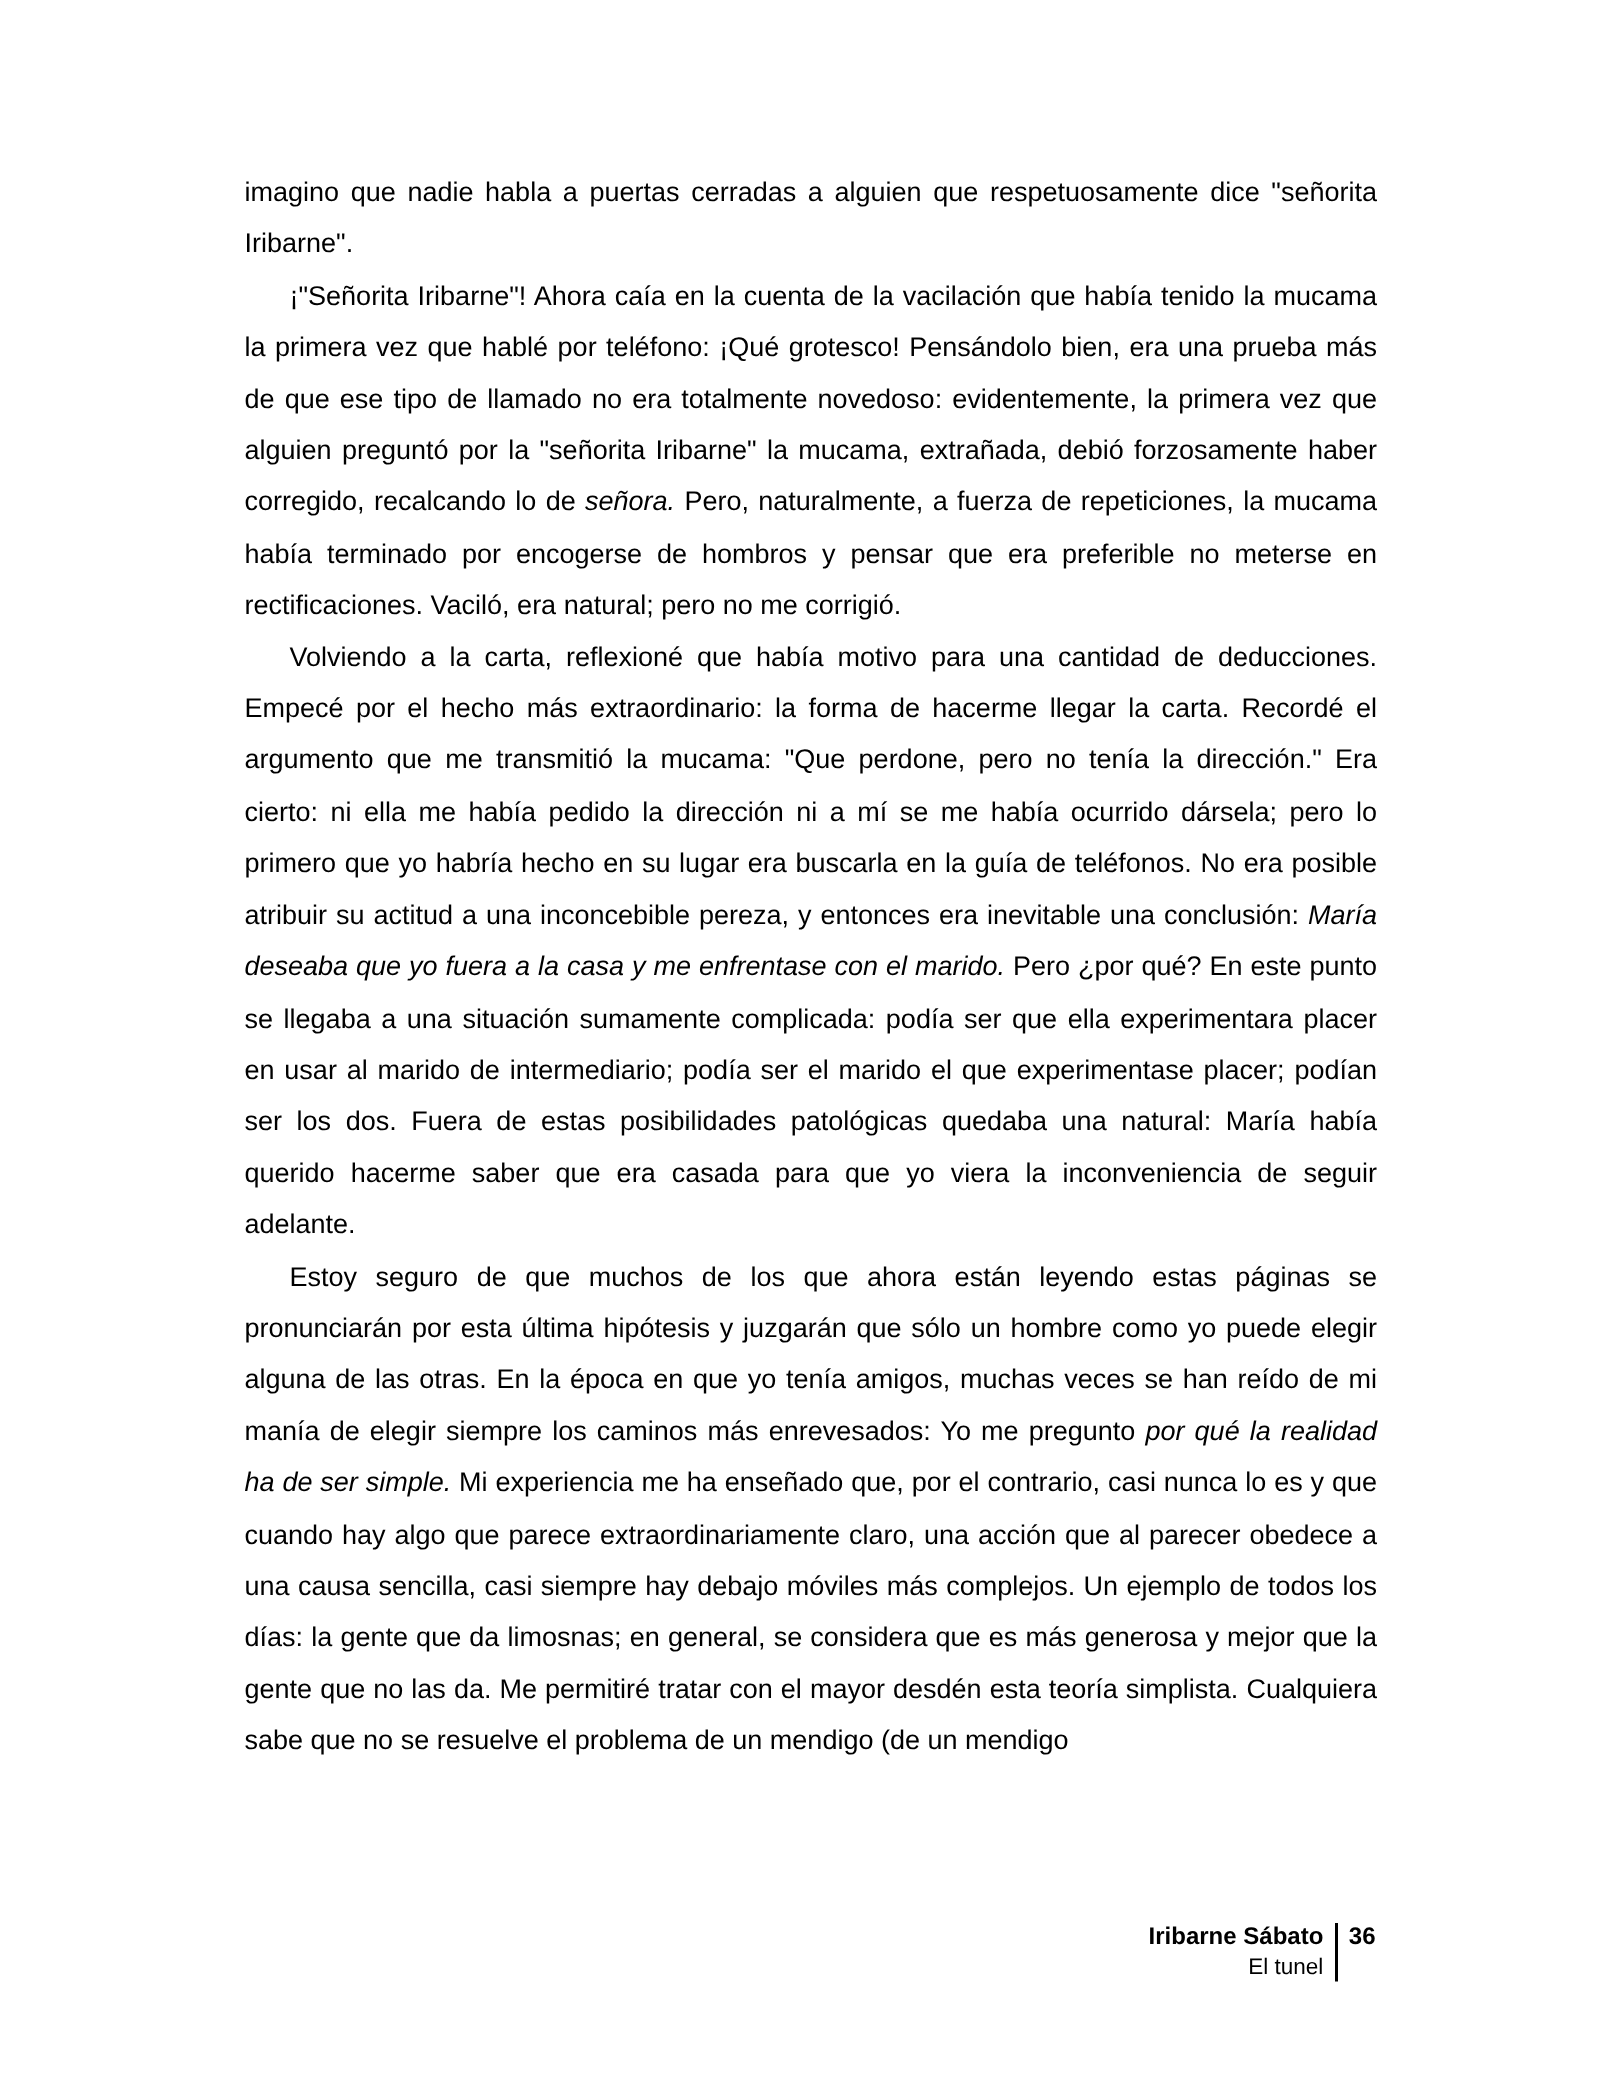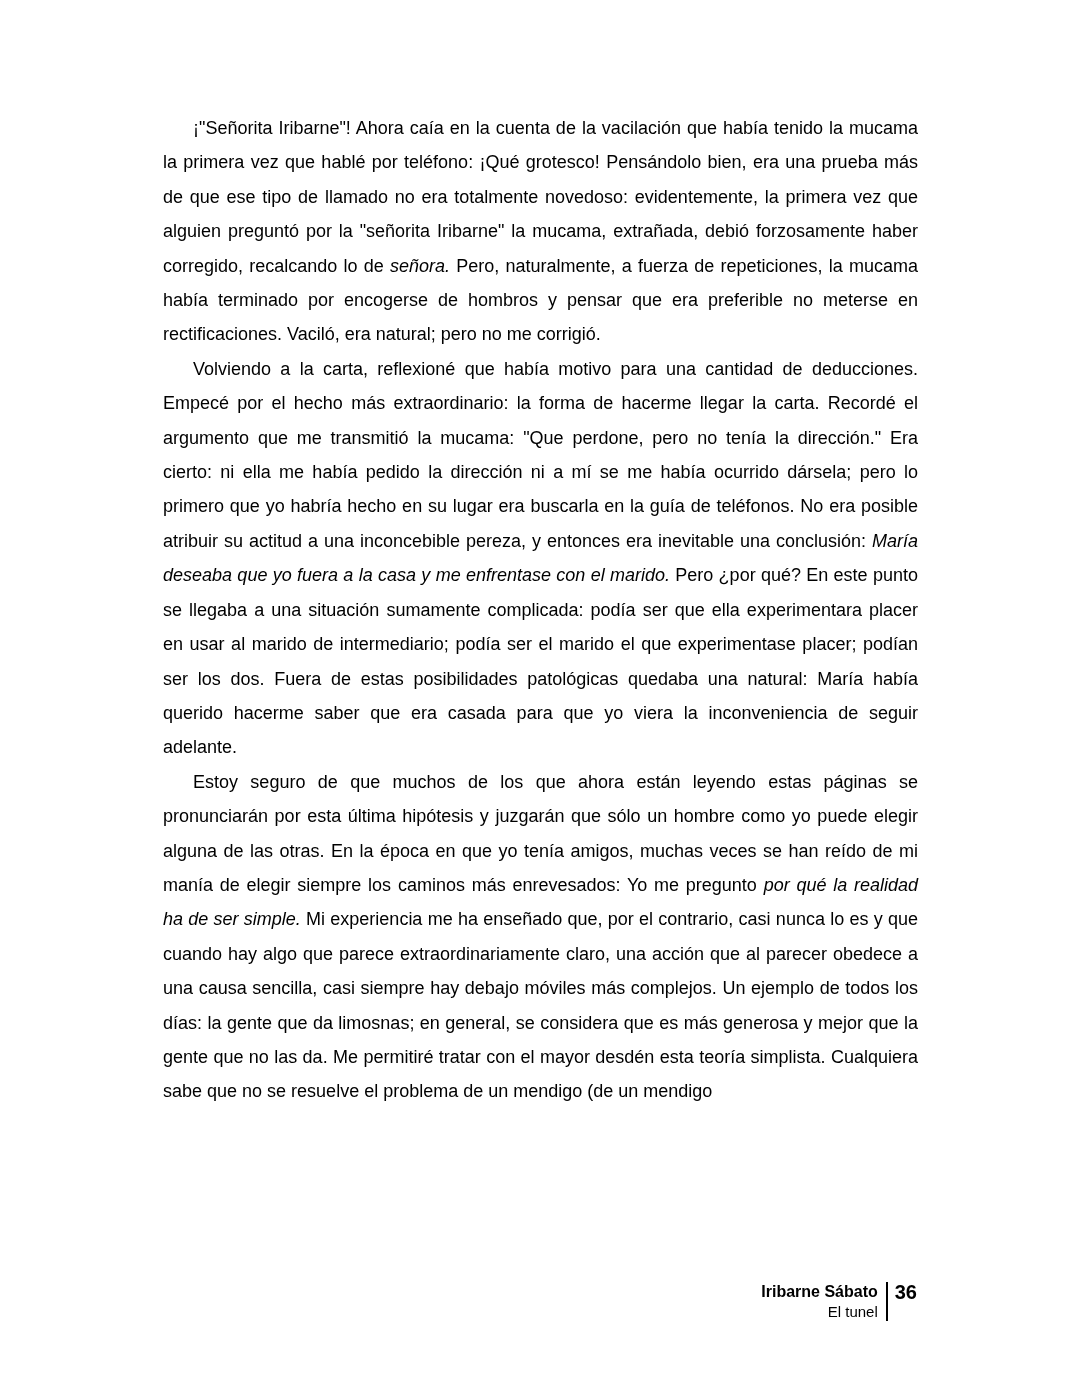--- a/index.html
+++ b/index.html
@@ -56,33 +56,34 @@
     font-size: 15px;
     font-weight: normal;
     line-height: 19px;
   }
   .footer-divider {
     width: 2px;
     background: #000000;
     align-self: stretch;
   }
   .footer-page {
-    font-size: 20px;
+    font-size: 16px;
     font-weight: bold;
     line-height: 20px;
     padding-left: 7px;
     align-self: flex-start;
   }
 </style>
 </head>
 <body>
 
 <div class="page">
 
   <div class="text-block" id="text-block">
+      <p><span>imagino que nadie habla a puertas cerradas a alguien que respetuosamente dice "señorita Iribarne".</span></p>
       <p class="indent"><span>¡"Señorita Iribarne"! Ahora caía en la cuenta de la vacilación que había tenido la mucama la primera vez que hablé por teléfono: ¡Qué grotesco! Pensándolo bien, era una prueba más de que ese tipo de llamado no era totalmente novedoso: evidentemente, la primera vez que alguien preguntó por la "señorita Iribarne" la mucama, extrañada, debió forzosamente haber corregido, recalcando lo de </span><span class="italic">señora.</span><span> Pero, naturalmente, a fuerza de repeticiones, la mucama había terminado por encogerse de hombros y pensar que era preferible no meterse en rectificaciones. Vaciló, era natural; pero no me corrigió.</span></p>
       <p class="indent"><span>Volviendo a la carta, reflexioné que había motivo para una cantidad de deducciones. Empecé por el hecho más extraordinario: la forma de hacerme llegar la carta. Recordé el argumento que me transmitió la mucama: "Que perdone, pero no tenía la dirección." Era cierto: ni ella me había pedido la dirección ni a mí se me había ocurrido dársela; pero lo primero que yo habría hecho en su lugar era buscarla en la guía de teléfonos. No era posible atribuir su actitud a una inconcebible pereza, y entonces era inevitable una conclusión: </span><span class="italic">María deseaba que yo fuera a la casa y me enfrentase con el marido.</span><span> Pero ¿por qué? En este punto se llegaba a una situación sumamente complicada: podía ser que ella experimentara placer en usar al marido de intermediario; podía ser el marido el que experimentase placer; podían ser los dos. Fuera de estas posibilidades patológicas quedaba una natural: María había querido hacerme saber que era casada para que yo viera la inconveniencia de seguir adelante.</span></p>
       <p class="indent"><span>Estoy seguro de que muchos de los que ahora están leyendo estas páginas se pronunciarán por esta última hipótesis y juzgarán que sólo un hombre como yo puede elegir alguna de las otras. En la época en que yo tenía amigos, muchas veces se han reído de mi manía de elegir siempre los caminos más enrevesados: Yo me pregunto </span><span class="italic">por qué la realidad ha de ser simple.</span><span> Mi experiencia me ha enseñado que, por el contrario, casi nunca lo es y que cuando hay algo que parece extraordinariamente claro, una acción que al parecer obedece a una causa sencilla, casi siempre hay debajo móviles más complejos. Un ejemplo de todos los días: la gente que da limosnas; en general, se considera que es más generosa y mejor que la gente que no las da. Me permitiré tratar con el mayor desdén esta teoría simplista. Cualquiera sabe que no se resuelve el problema de un mendigo (de un mendigo</span></p>
     </div>
 
   <div class="footer">
     <div class="footer-names">
       <div class="footer-author">Iribarne Sábato</div>
       <div class="footer-book">El tunel</div>
     </div>

